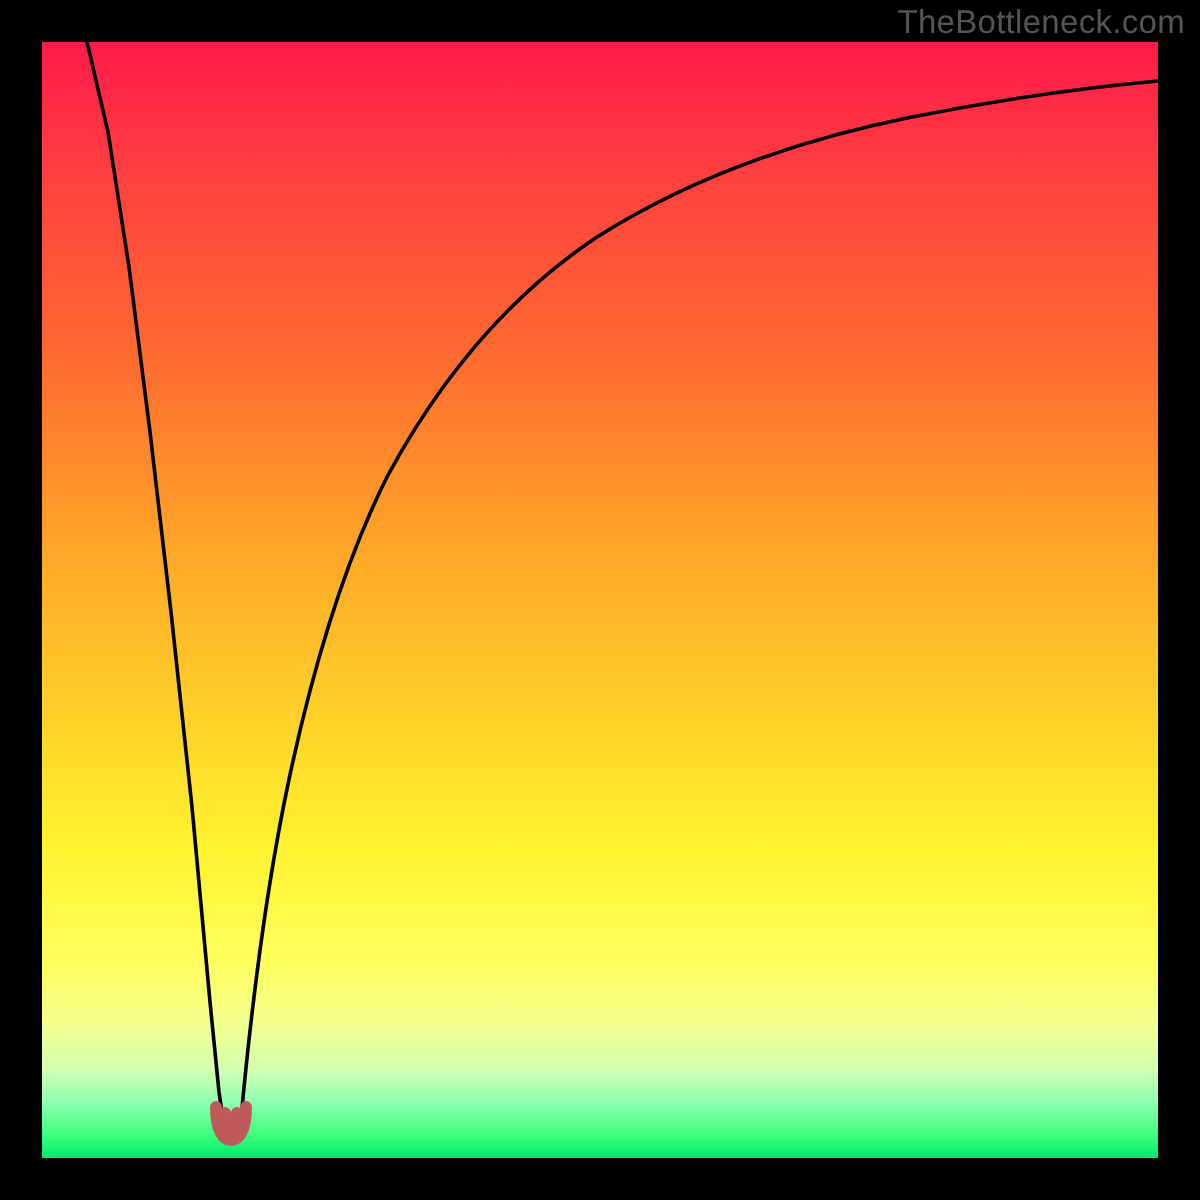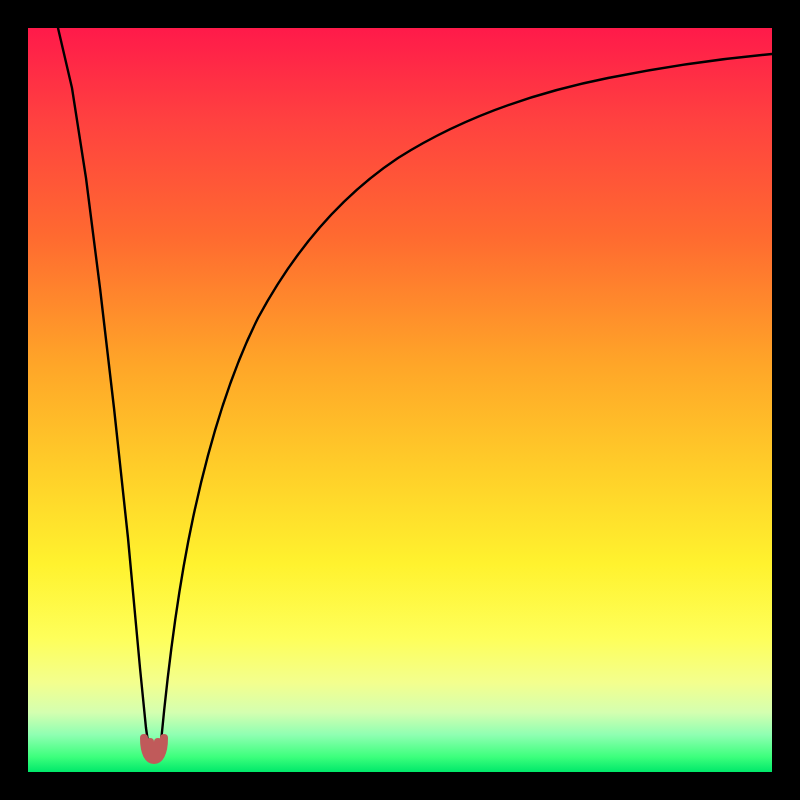--- a/index.html
+++ b/index.html
@@ -53,20 +53,21 @@
     color: #555;
     font-size: 22px;
     letter-spacing: 0.2px;
     font-weight: 400;
   }
 </style>
 </head>
 <body>
 
 <div class="frame">
+  <div class="watermark">TheBottleneck.com</div>
 
   <div class="plot">
     <svg class="curve-layer" viewBox="0 0 744 744" preserveAspectRatio="none">
 
       <path d="M 30 0
                L 44 60
                L 58 150
                L 72 260
                L 86 380
                L 100 510

